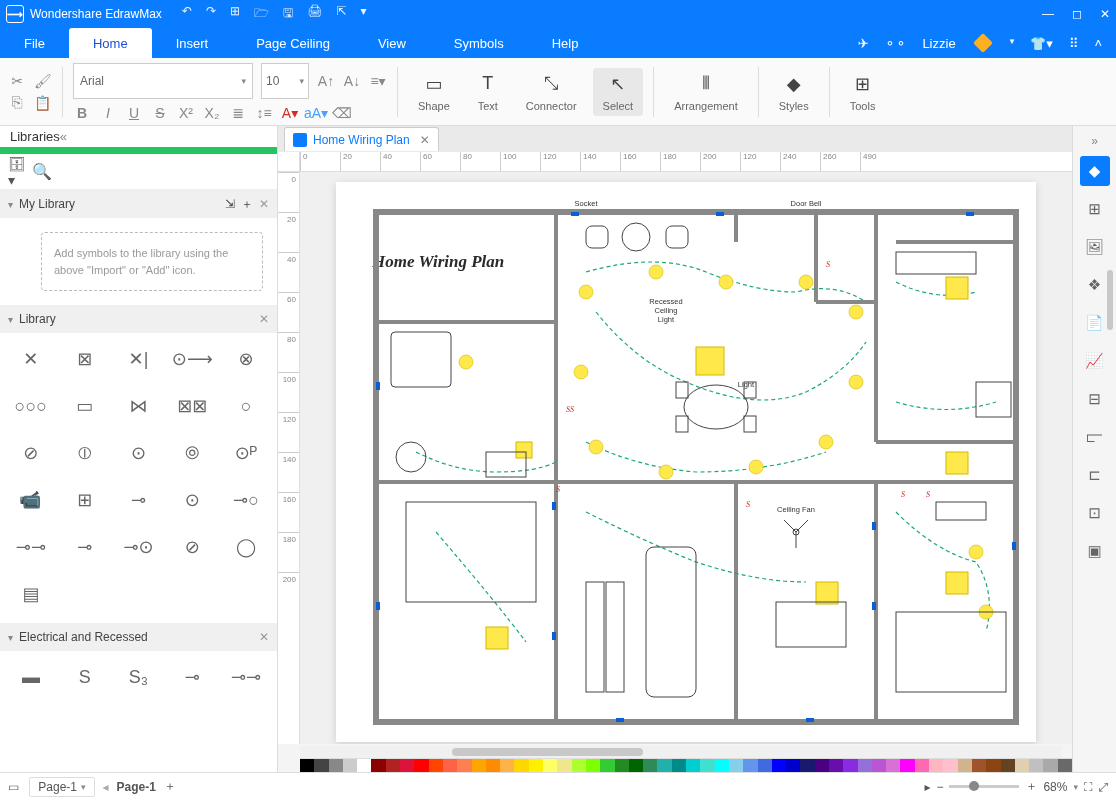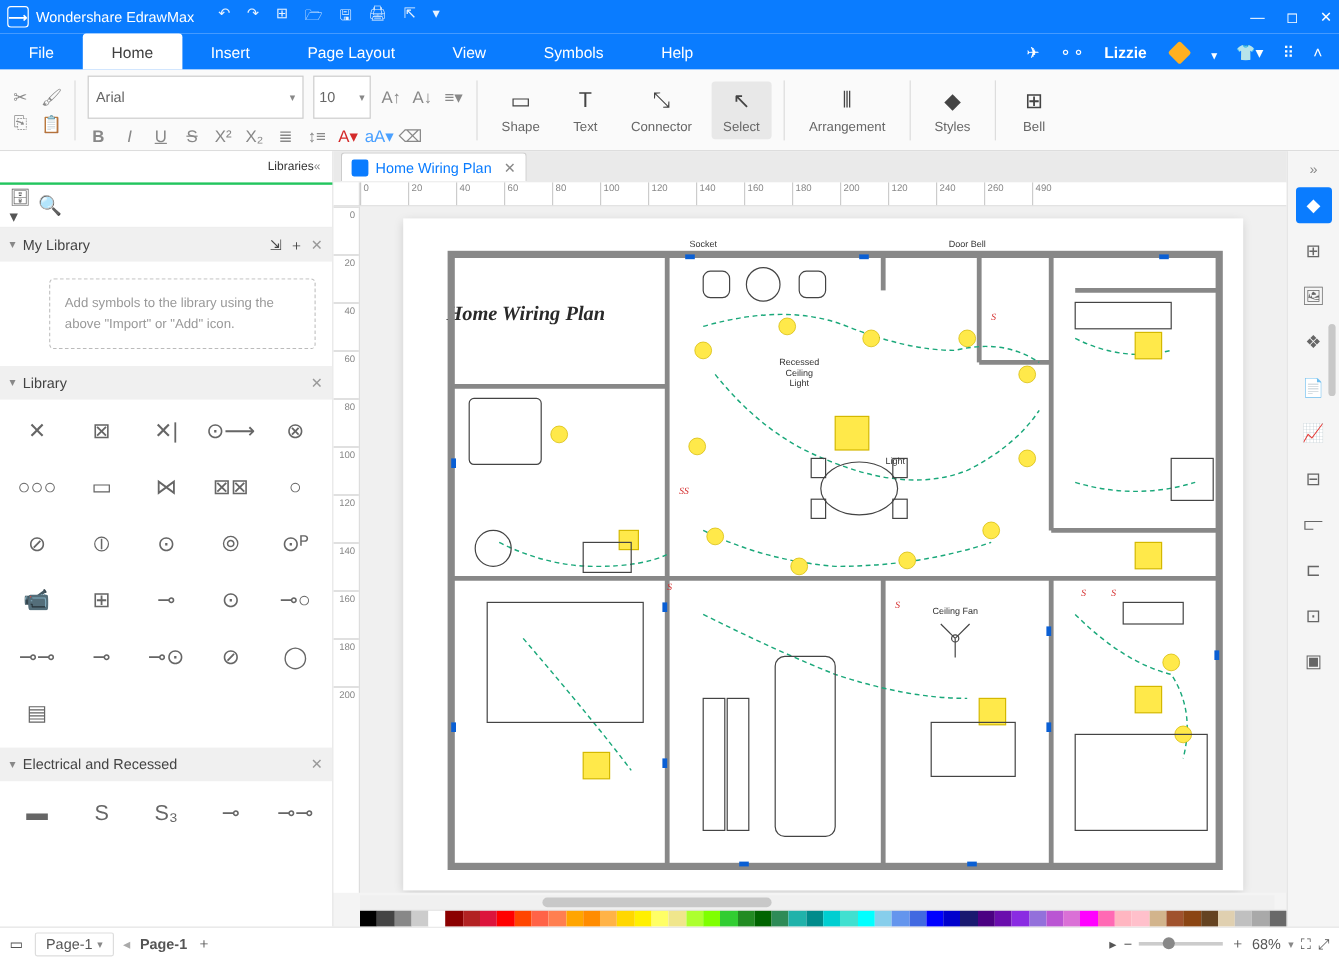--- a/index.html
+++ b/index.html
@@ -10,45 +10,45 @@
 .titlebar .logo { width: 18px; height: 18px; border: 1.5px solid #fff; border-radius: 3px; margin-right: 6px; display: flex; align-items: center; justify-content: center; font-weight: bold; font-size: 11px; }
 .titlebar .app-name { flex: 0 0 auto; }
 .titlebar .tb-icons { display: flex; gap: 14px; margin-left: 20px; }
 .titlebar .tb-icons span { cursor: pointer; opacity: 0.9; }
 .titlebar .spacer { flex: 1; }
 .titlebar .win-controls { display: flex; gap: 18px; margin-left: 12px; }
 
 
 .menubar { height: 30px; background: #0a7cff; display: flex; align-items: stretch; color: #fff; font-size: 13px; }
 .menubar .mitem { padding: 0 24px; display: flex; align-items: center; cursor: pointer; }
-.menubar .mitem.active { background: #fff; color: #404040; border-radius: 3px 3px 0 0; }
+.menubar .mitem.active { background: #fff; color: #1d4ed8; border-radius: 3px 3px 0 0; }
 .menubar .mspacer { flex: 1; }
 .menubar .right-icons { display: flex; align-items: center; gap: 16px; padding-right: 14px; }
-.menubar .user { display: flex; align-items: flex-end; gap: 20px; font-weight: bold; }
+.menubar .user { display: flex; align-items: flex-start; gap: 20px; }
 .menubar .diamond { width: 14px; height: 14px; background: #ffb020; transform: rotate(45deg); border-radius: 2px; }
 
 
 .ribbon { height: 68px; background: #fafafa; border-bottom: 1px solid #ddd; display: flex; align-items: center; padding: 0 8px; gap: 6px; font-size: 11px; color: #666; }
 .ribbon .col { display: flex; flex-direction: column; gap: 6px; }
 .ribbon .row { display: flex; gap: 8px; align-items: center; }
 .ribbon .sep { width: 1px; height: 50px; background: #ddd; margin: 0 4px; }
 .ribbon .ico { width: 18px; height: 16px; display: inline-flex; align-items: center; justify-content: center; color: #888; cursor: pointer; font-size: 14px; }
 .ribbon select, .ribbon .combo { height: 36px; border: 1px solid #ccc; background: #fff; font-size: 12px; padding: 0 4px; }
 .ribbon .combo.font { width: 180px; display: flex; align-items: center; justify-content: space-between; padding: 0 6px; }
 .ribbon .combo.size { width: 48px; display: flex; align-items: center; justify-content: space-between; padding: 0 4px; }
 .ribbon .tool { display: flex; flex-direction: column; align-items: center; gap: 4px; cursor: pointer; padding: 4px 10px; border-radius: 3px; }
 .ribbon .tool.sel { background: #e8e8e8; }
 .ribbon .tool .ticon { width: 24px; height: 24px; display: flex; align-items: center; justify-content: center; color: #444; font-size: 18px; }
 
 
 .main { display: flex; height: calc(800px - 28px - 30px - 68px - 28px); }
 
 
 .left { width: 278px; border-right: 1px solid #ddd; display: flex; flex-direction: column; background: #fff; font-size: 12px; }
-.left .panel-title { height: 28px; display: flex; align-items: center; justify-content: flex-end; padding: 0 10px; font-size: 10px; color: #333; border-bottom: 2px solid #22c55e; }
+.left .panel-title { height: 28px; display: flex; align-items: center; justify-content: flex-start; padding: 0 10px; font-size: 13px; color: #333; border-bottom: 7px solid #22c55e; }
 .left .search-row { height: 36px; display: flex; align-items: center; padding: 0 8px; gap: 6px; border-bottom: 1px solid #eee; }
 .left .search-row .addicon { width: 18px; font-size: 14px; color: #555; }
 .left .search-row input { flex: 1; height: 24px; border: 1px solid #ccc; padding: 0 6px; font-size: 12px; }
 .left .search-row .mag { font-size: 16px; color: #555; }
 .left .section-head { height: 28px; background: #f0f0f0; display: flex; align-items: center; padding: 0 8px; font-size: 12px; color: #444; cursor: pointer; }
 .left .section-head .chev { margin-right: 6px; color: #888; font-size: 10px; }
 .left .section-head .sp { flex: 1; }
 .left .section-head .x { color: #999; cursor: pointer; margin-left: 6px; }
 .left .mylib-body { padding: 14px; margin-left: 27px; }
 .left .mylib-body .dashed { border: 1px dashed #bbb; border-radius: 4px; padding: 12px; color: #999; font-size: 11px; line-height: 1.5; }
@@ -125,21 +125,21 @@
     <span>—</span>
     <span>◻</span>
     <span>✕</span>
   </div>
 </div>
 
 <div class="menubar">
   <div class="mitem">File</div>
   <div class="mitem active">Home</div>
   <div class="mitem">Insert</div>
-  <div class="mitem">Page Layout</div>
+  <div class="mitem">Page Ceiling</div>
   <div class="mitem">View</div>
   <div class="mitem">Symbols</div>
   <div class="mitem">Help</div>
   <div class="mspacer"></div>
   <div class="right-icons">
     <span>✈</span>
     <span>⚬⚬</span>
     <div class="user">
       <span>Lizzie</span>
       <div class="diamond"></div>
@@ -222,21 +222,21 @@
       <span>Arrangement</span>
     </div>
   <div class="sep"></div>
   <div class="tool">
       <div class="ticon">◆</div>
       <span>Styles</span>
     </div>
   <div class="sep"></div>
   <div class="tool">
       <div class="ticon">⊞</div>
-      <span>Bell</span>
+      <span>Tools</span>
     </div>
 </div>
 
 <div class="main">
 
   <div class="left">
     <div class="panel-title">
       <span>Libraries</span>
       <span style="color:#888">«</span>
     </div>

